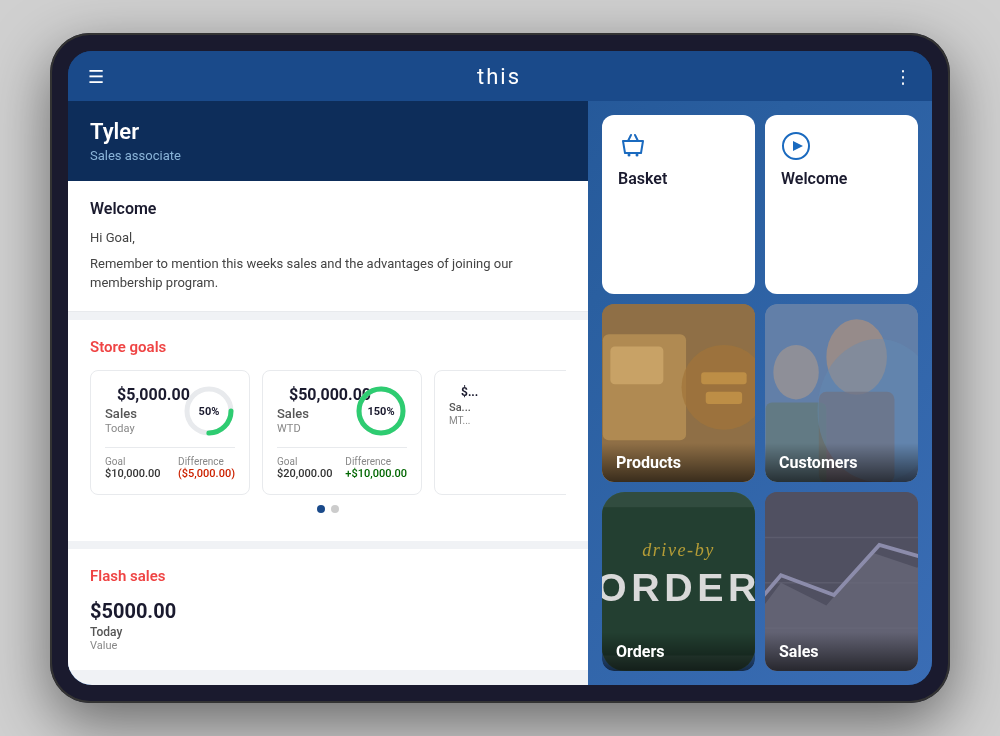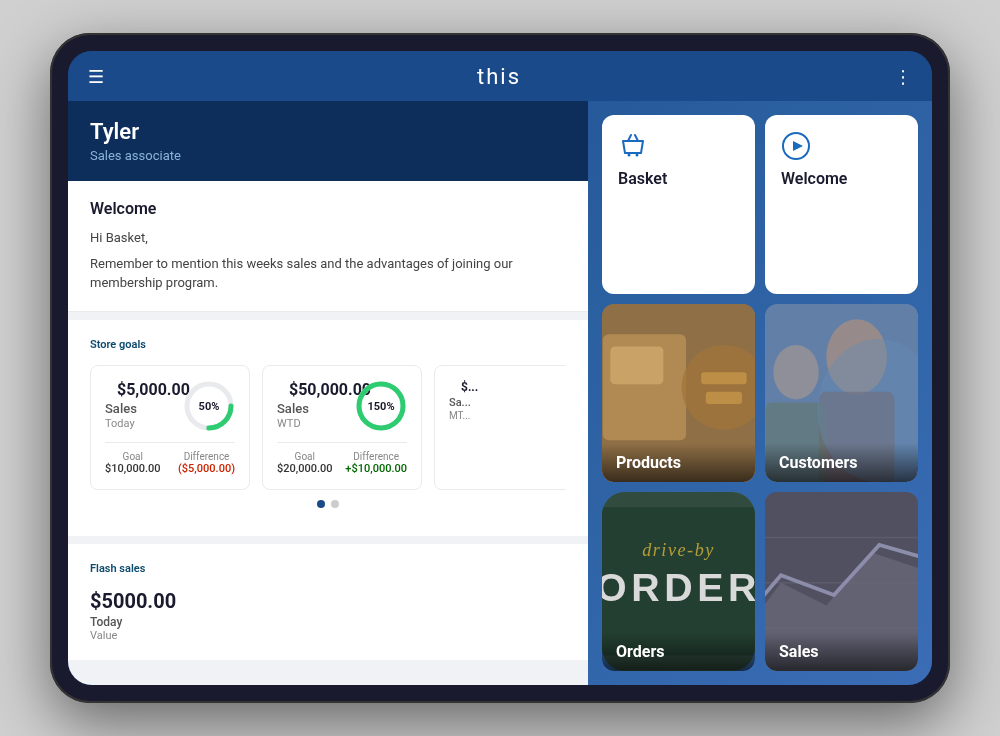--- a/index.html
+++ b/index.html
@@ -119,23 +119,23 @@
     }
 
     
     .store-goals-section {
       background: white;
       padding: 18px 22px;
       border-top: 8px solid #f0f2f5;
     }
 
     .section-title {
-      font-size: 11px;
+      font-size: 15px;
       font-weight: 600;
-      color: #0c4a6e;
+      color: #ef4444;
       margin-bottom: 14px;
     }
 
     .goals-row {
       display: flex;
       gap: 12px;
       overflow: hidden;
     }
 
     .goal-card {
@@ -189,21 +189,20 @@
       display: flex;
       justify-content: space-between;
       margin-top: 12px;
       padding-top: 8px;
       border-top: 1px solid #e8eaed;
     }
 
     .goal-footer-item {
       display: flex;
       flex-direction: column;
-      text-align: center;
     }
 
     .footer-label {
       font-size: 10px;
       color: #888;
     }
 
     .footer-value {
       font-size: 11px;
       color: #333;
@@ -408,21 +407,21 @@
 
       <div class="left-panel">
 
         <div class="user-card">
           <div class="user-name">Tyler</div>
           <div class="user-role">Sales associate</div>
         </div>
 
         <div class="welcome-section">
           <div class="welcome-title">Welcome</div>
-          <div class="welcome-text" style="margin-bottom:6px;">Hi Basket,</div>
+          <div class="welcome-text" style="margin-bottom:6px;">Hi Goal,</div>
           <div class="welcome-text">Remember to mention this weeks sales and the advantages of joining our membership program.</div>
         </div>
 
         <div class="store-goals-section">
           <div class="section-title">Store goals</div>
           <div class="goals-row">
 
             <div class="goal-card">
               <div class="goal-amount">$5,000.00</div>
               <div class="goal-label">Sales</div>

